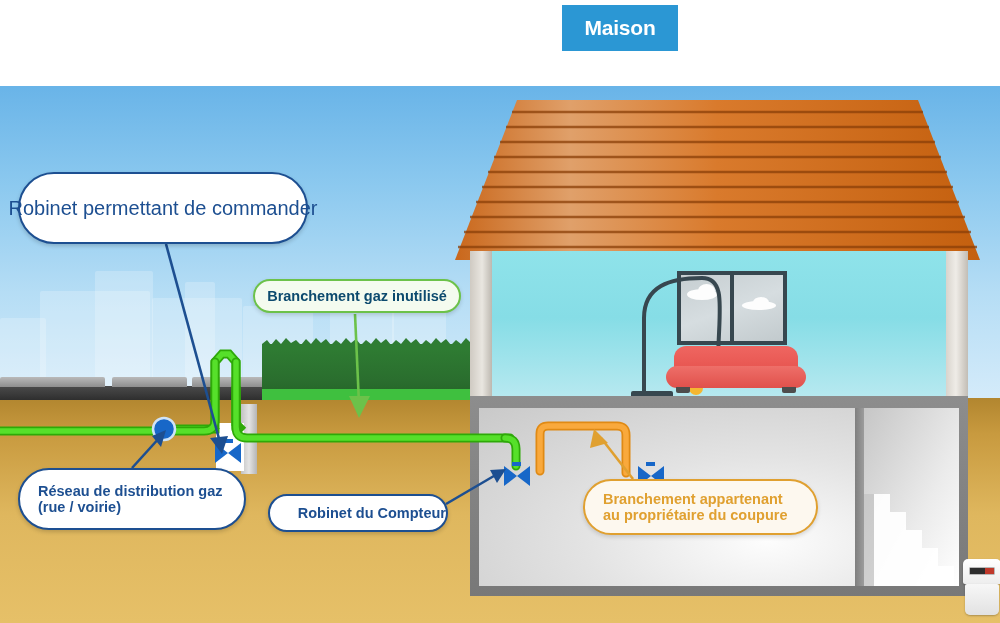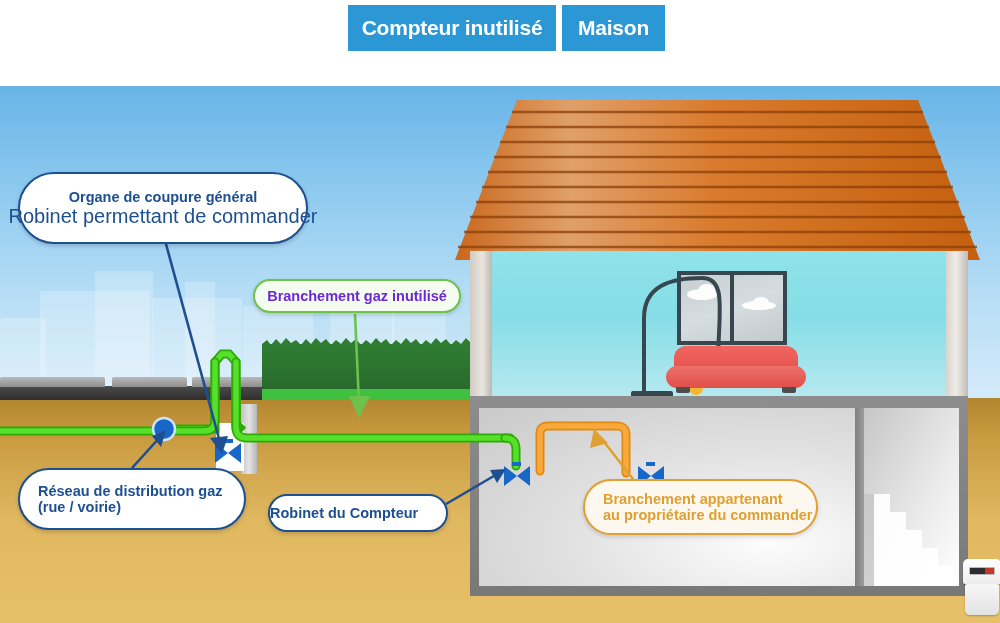--- a/index.html
+++ b/index.html
@@ -18,21 +18,21 @@
     background: #2b97d4;
     color: #ffffff;
     font-weight: bold;
     font-size: 21px;
     letter-spacing: -0.2px;
     display: flex; align-items: center; justify-content: center;
     white-space: nowrap;
     cursor: pointer;
   }
   #tab-0 { left: 348px; width: 208px; }
-  #tab-1 { left: 562px; width: 103px; }
+  #tab-1 { left: 562px; width: 116px; }
 
   
   .scene { position: absolute; left: 0; top: 86px; width: 1000px; height: 537px; overflow: hidden; }
 
   .sky {
     position: absolute; left:0; top:0; width:1000px; height:312px;
     background: linear-gradient(180deg, #69b4e8 0%, #8cc9ef 32%, #b5ddf5 66%, #d4ebfa 100%);
   }
   
   .bld { position: absolute; background: rgba(255,255,255,0.22); border-radius: 2px; }
@@ -173,51 +173,50 @@
     display:flex; flex-direction:column; justify-content:center;
     cursor:pointer;
   }
   .callout .line { white-space:nowrap; }
 
   .co-blue {
     background:#ffffff; border:2px solid #1d4f91; color:#1d4f91;
     box-shadow: 0 2px 4px rgba(0,0,0,.18);
   }
   .co-green {
-    background:#f4fbef; border:2px solid #6cc24a; color:#6d28d9;
+    background:#f4fbef; border:2px solid #6cc24a; color:#0c4a6e;
     box-shadow: 0 2px 4px rgba(0,0,0,.15);
   }
   .co-orange {
     background:#fdf8ef; border:2px solid #e0a030; color:#e0a030;
     box-shadow: 0 2px 4px rgba(0,0,0,.15);
   }
 
   #callout-ocg { left:18px; top:86px; width:290px; height:72px; padding:0 14px; align-items:center; }
   #callout-ocg .l0 { font-weight:bold; font-size:14.5px; }
   #callout-ocg .l1, #callout-ocg .l2 { font-size:20px; }
 
   #callout-branchement { left:253px; top:193px; width:208px; height:34px; align-items:center; }
   #callout-branchement .l0 { font-weight:bold; font-size:14.5px; }
 
   #callout-reseau { left:18px; top:382px; width:228px; height:62px; padding:12px 18px; align-items:flex-start; }
   #callout-reseau .l0, #callout-reseau .l1 { font-weight:bold; font-size:14.5px; }
 
-  #callout-robinet { left:268px; top:408px; width:180px; height:38px; align-items:flex-start; }
+  #callout-robinet { left:268px; top:408px; width:180px; height:38px; align-items:flex-end; }
   #callout-robinet .l0 { font-weight:bold; font-size:14.5px; }
 
   #callout-canalisation { left:583px; top:393px; width:235px; height:56px; padding:0 18px; align-items:flex-start; }
   #callout-canalisation .l0, #callout-canalisation .l1 { font-weight:bold; font-size:14.5px; }
 </style>
 </head>
 <body>
 
 <div id="root">
 
   <div class="tabbar">
-    <div class="tab" id="tab-0">Compteur inutilisé</div>
     <div class="tab" id="tab-1">Maison</div>
   </div>
 
   <div class="scene">
 
     <div class="sky"></div>
 
     <div class="bld" style="left:40px;top:205px;width:110px;height:105px;"></div>
     <div class="bld" style="left:95px;top:185px;width:58px;height:125px;"></div>
     <div class="bld" style="left:152px;top:212px;width:90px;height:98px;"></div>
@@ -376,36 +375,35 @@
       <polygon points="506,383 490,384 497,397" fill="#1d4f91"></polygon>
 
       <line x1="355" y1="228" x2="359" y2="318" stroke="#6cc24a" stroke-width="2.6"></line>
       <polygon points="359,332 349,310 370,310" fill="#6cc24a"></polygon>
 
       <line x1="633" y1="393" x2="601" y2="352" stroke="#e0a030" stroke-width="2.6"></line>
       <polygon points="594,343 590,362 608,357" fill="#e0a030"></polygon>
     </svg>
 
     <div class="callout co-blue" id="callout-ocg">
-      <div class="line l0">Organe de coupure général</div>
       <div class="line l1">Robinet permettant de commander</div>
     </div>
 
     <div class="callout co-green" id="callout-branchement">
       <div class="line l0" style="text-align:center;">Branchement gaz inutilisé</div>
     </div>
 
     <div class="callout co-blue" id="callout-reseau">
       <div class="line l0">Réseau de distribution gaz</div>
       <div class="line l1">(rue / voirie)</div>
     </div>
 
     <div class="callout co-blue" id="callout-robinet">
       <div class="line l0" style="text-align:center;">Robinet du Compteur</div>
     </div>
 
     <div class="callout co-orange" id="callout-canalisation">
       <div class="line l0">Branchement appartenant</div>
-      <div class="line l1">au propriétaire du commander</div>
+      <div class="line l1">au propriétaire du coupure</div>
     </div>
 
   </div>
 </div>
 
 </body></html>

